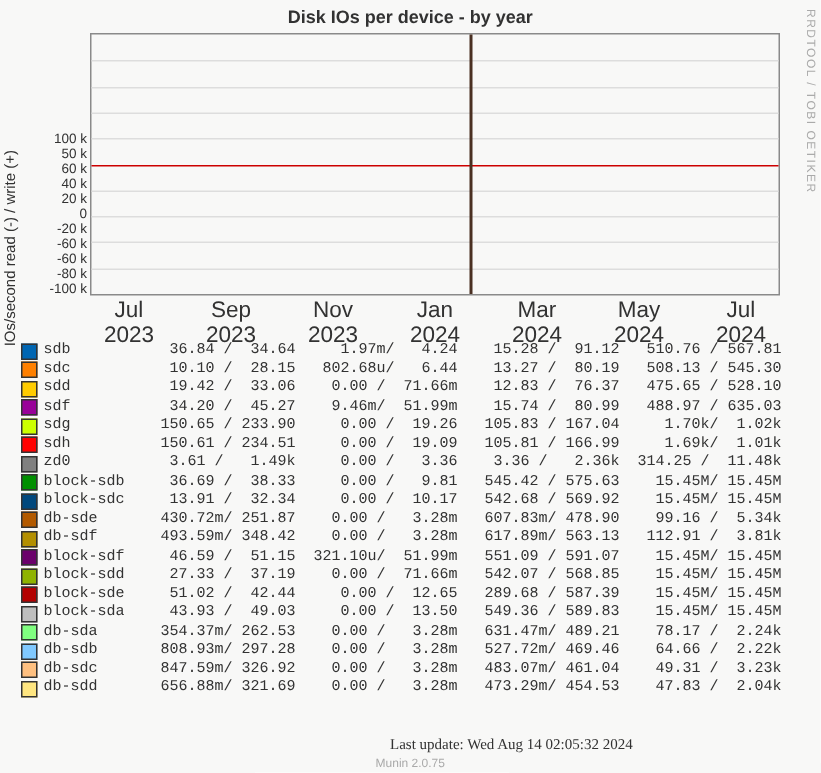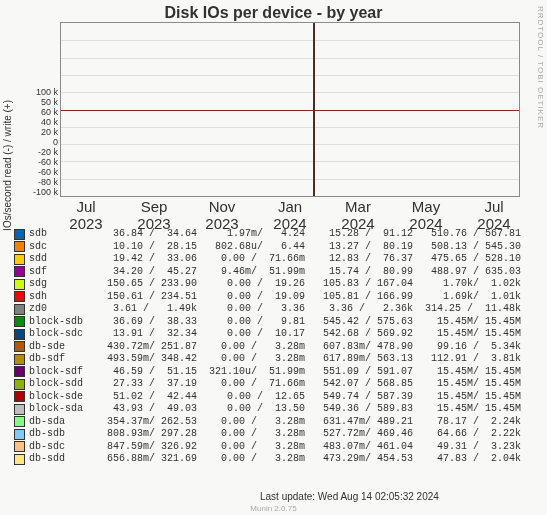--- a/index.html
+++ b/index.html
@@ -15,21 +15,21 @@
     width: 547px;
     height: 515px;
     background: #f8f8f7;
   }
   .title {
     position: absolute;
     top: 4px;
     left: 0;
     width: 100%;
     text-align: center;
-    font-size: 16px;
+    font-size: 12px;
     font-weight: bold;
     color: #323232;
   }
   .watermark {
     position: absolute;
     right: 2px;
     top: 6px;
     font-size: 8px;
     color: #aaa;
     writing-mode: vertical-rl;
@@ -132,21 +132,21 @@
     margin-right: 4px;
     flex-shrink: 0;
   }
   .legend-text {
     white-space: pre;
   }
   .last-update {
     position: absolute;
     left: 260px;
     top: 491px;
-    font-family: Liberation Sans, sans-serif;
+    font-family: Liberation Serif, serif;
     font-size: 10px;
     color: #323232;
   }
   .footer {
     position: absolute;
     bottom: 2px;
     left: 0;
     width: 100%;
     text-align: center;
     font-size: 8px;
@@ -248,21 +248,21 @@
       <div class="legend-row">
         <div class="swatch" style="background: rgb(107, 0, 107);"></div>
         <div class="legend-text">block-sdf     46.59 /  51.15  321.10u/  51.99m   551.09 / 591.07    15.45M/ 15.45M</div>
       </div>
       <div class="legend-row">
         <div class="swatch" style="background: rgb(143, 179, 0);"></div>
         <div class="legend-text">block-sdd     27.33 /  37.19    0.00 /  71.66m   542.07 / 568.85    15.45M/ 15.45M</div>
       </div>
       <div class="legend-row">
         <div class="swatch" style="background: rgb(179, 0, 0);"></div>
-        <div class="legend-text">block-sde     51.02 /  42.44     0.00 /  12.65   549.74 / 587.39    15.45M/ 15.45M</div>
+        <div class="legend-text">block-sde     51.02 /  42.44     0.00 /  12.65   289.68 / 587.39    15.45M/ 15.45M</div>
       </div>
       <div class="legend-row">
         <div class="swatch" style="background: rgb(190, 190, 190);"></div>
         <div class="legend-text">block-sda     43.93 /  49.03     0.00 /  13.50   549.36 / 589.83    15.45M/ 15.45M</div>
       </div>
       <div class="legend-row">
         <div class="swatch" style="background: rgb(128, 255, 128);"></div>
         <div class="legend-text">db-sda       354.37m/ 262.53    0.00 /   3.28m   631.47m/ 489.21    78.17 /  2.24k</div>
       </div>
       <div class="legend-row">

